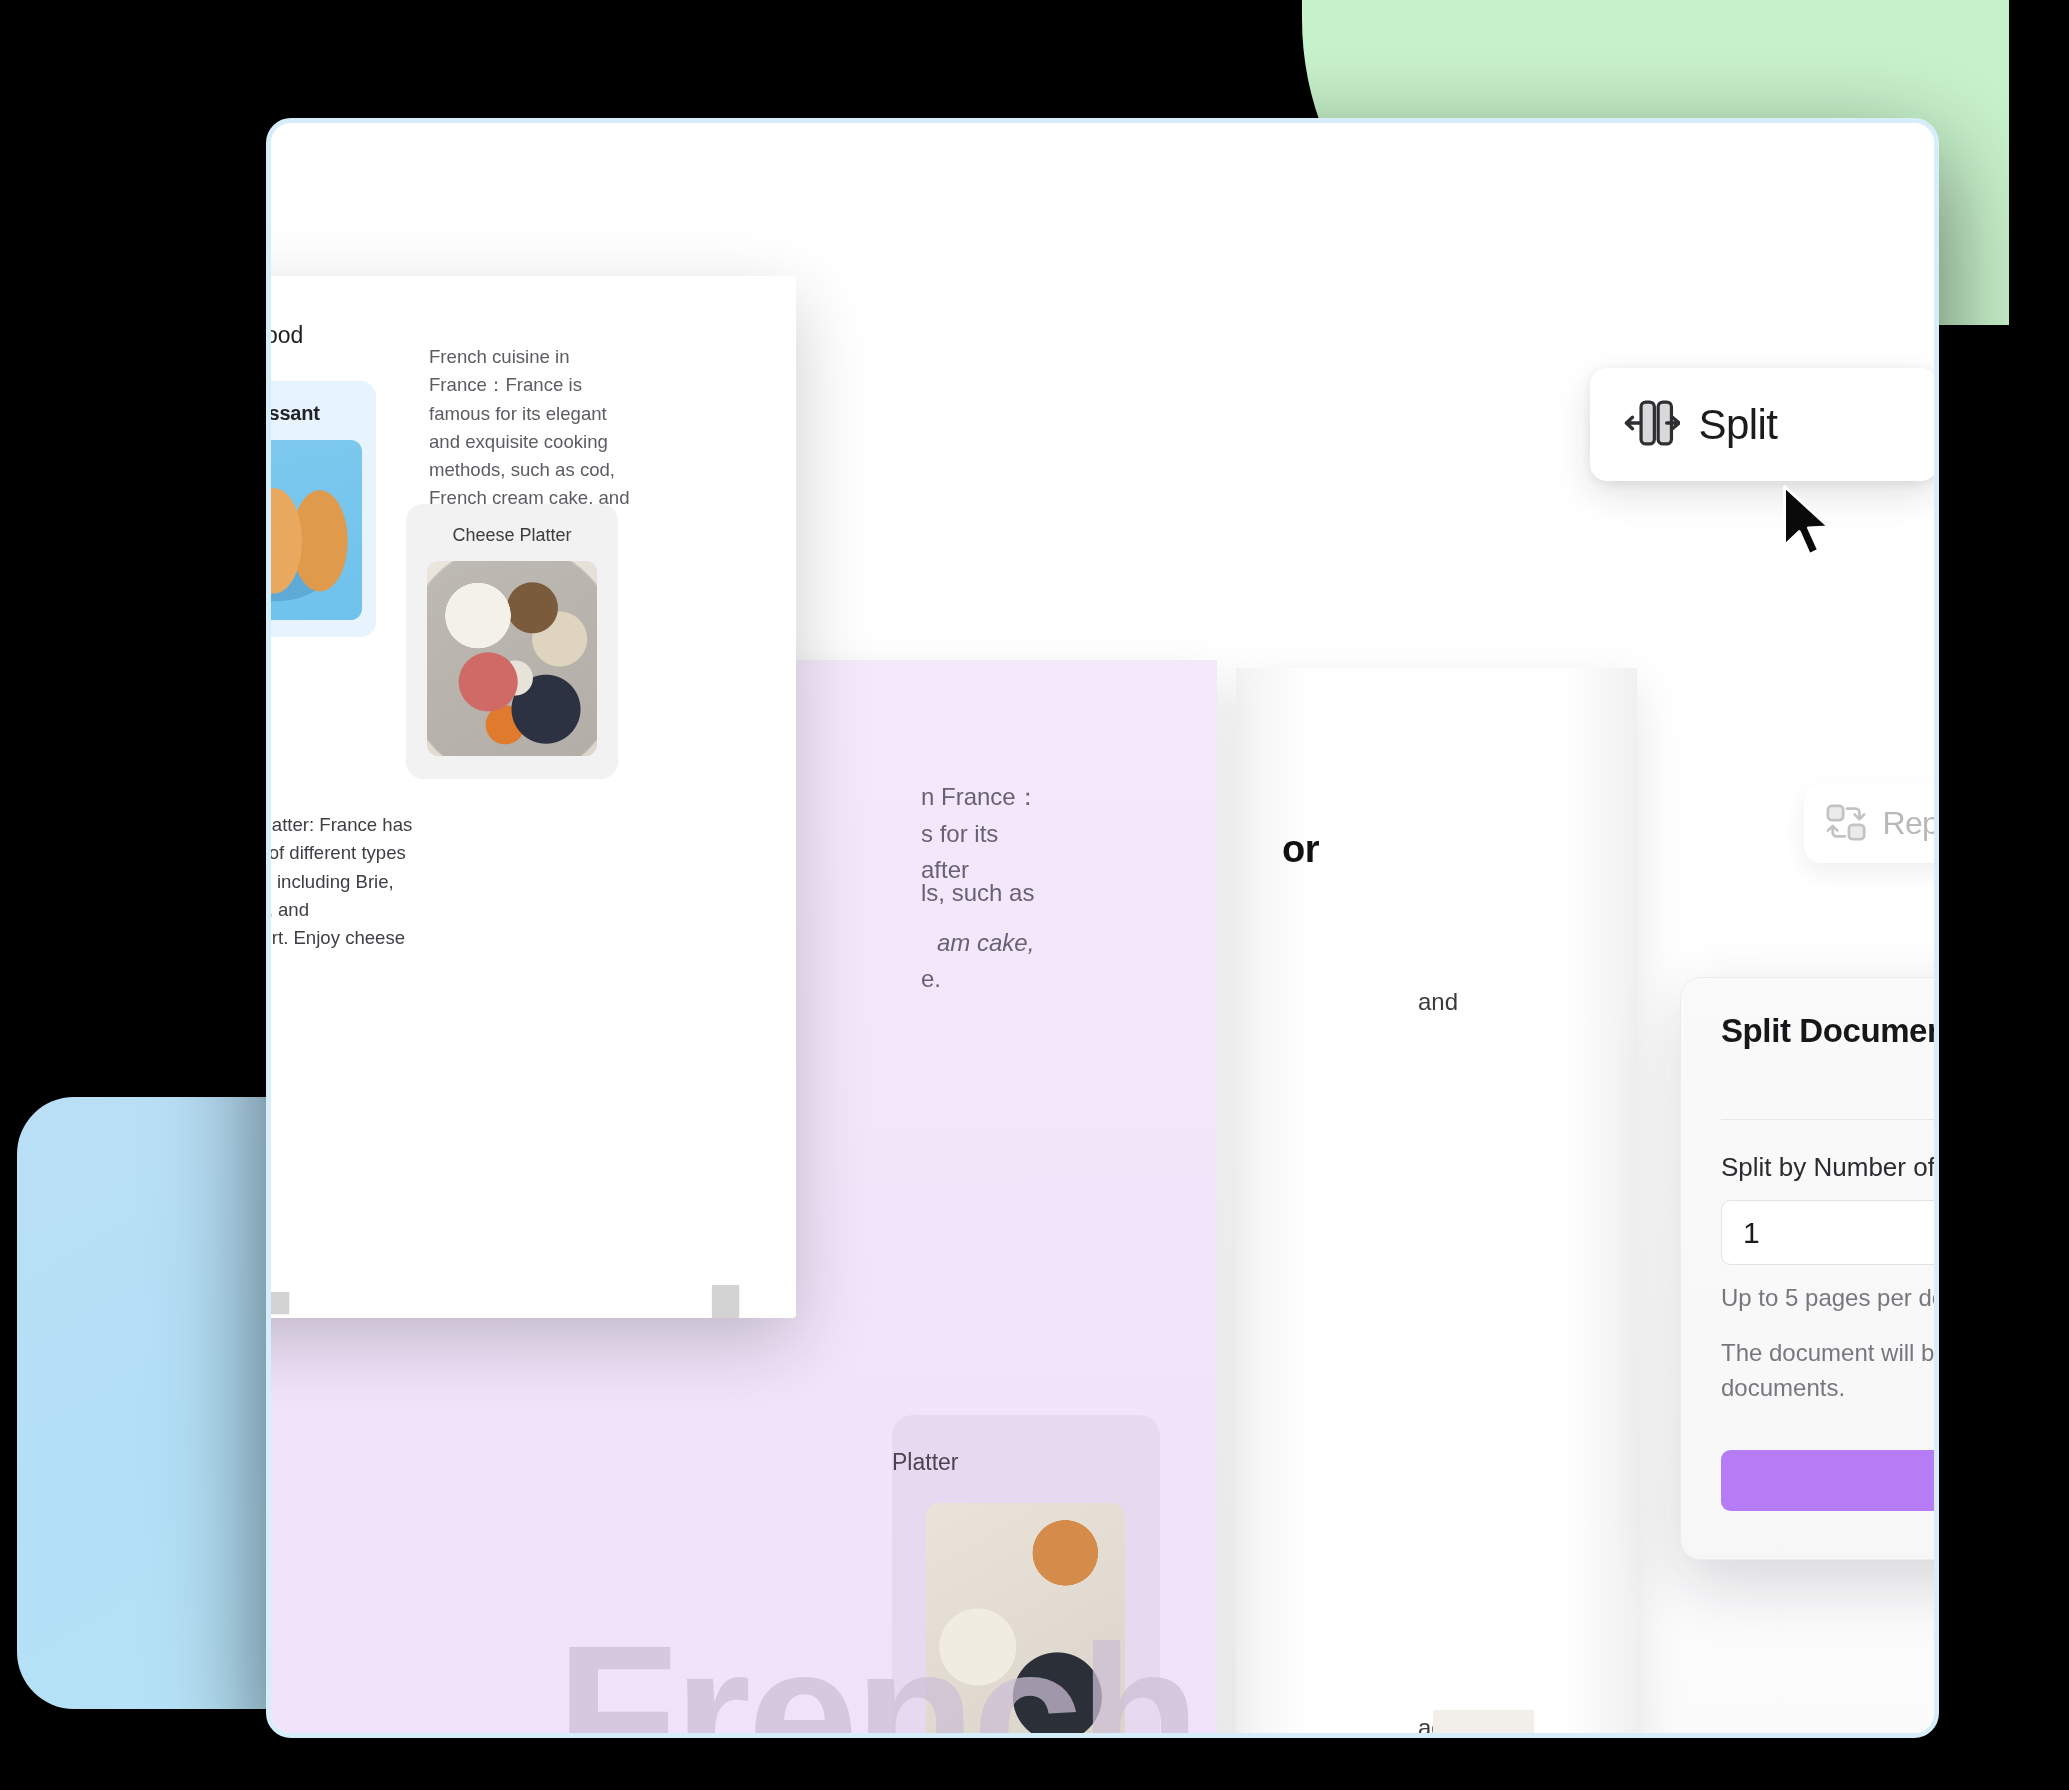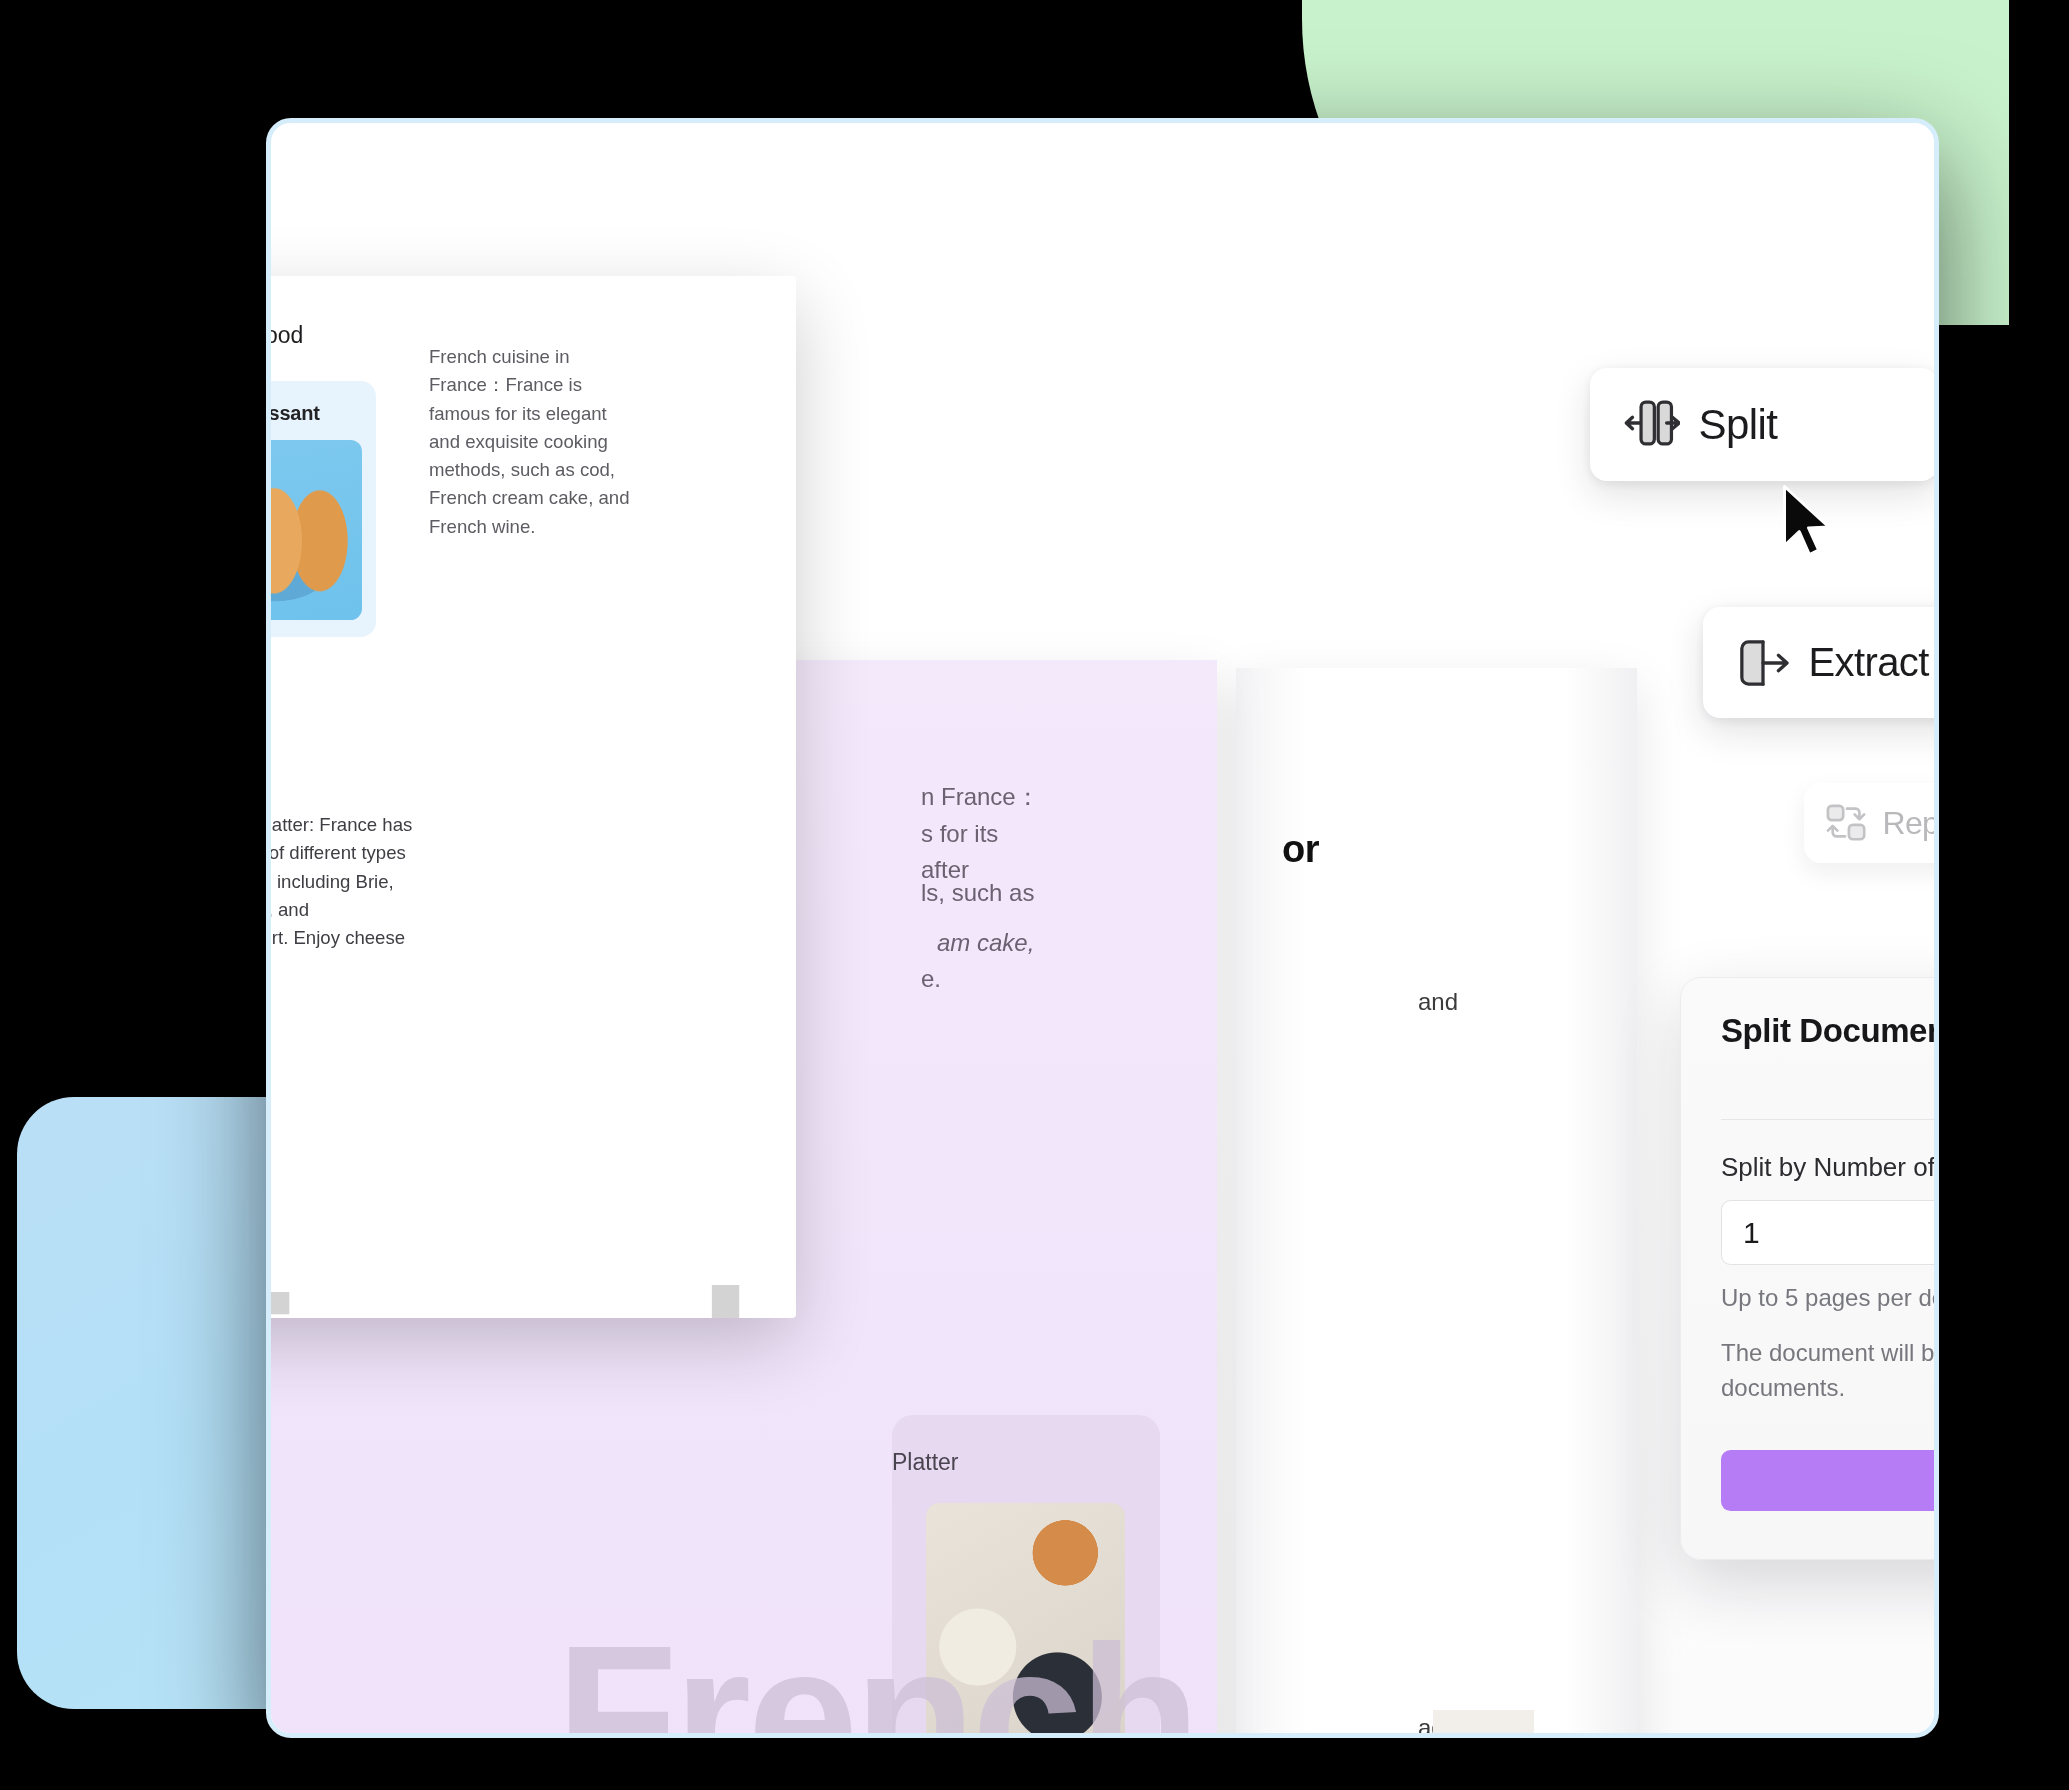--- a/index.html
+++ b/index.html
@@ -233,47 +233,43 @@
     <div class="page page-front">
       <div class="doc-title">French Food</div>
 
       <div class="card-croissant">
         <div class="cap">Croissant</div>
         <div class="thumb"></div>
       </div>
 
       <div class="intro-text">French cuisine in France：France is famous for its elegant and exquisite cooking methods, such as cod, French cream cake, and French wine.</div>
 
+      <div class="card-cheese">
+        <div class="cap">Cheese Platter</div>
+        <div class="thumb"></div>
+      </div>
 
       <div class="body-text">Cheese Platter:
  France has hundreds of different types of cheese, including Brie, Roquefort, and Camembert. Enjoy cheese and</div>
 
       <div class="watermark wm-front">French</div>
     </div>
 
     <div class="fab fab-split">
       <span>
         <svg width="57" height="50" viewBox="0 0 60 52" fill="none">
           <rect x="19" y="4" width="14" height="44" rx="5" fill="#d9d9d9" stroke="#2f2f33" stroke-width="3.4"></rect>
           <rect x="37" y="4" width="14" height="44" rx="5" fill="#d9d9d9" stroke="#2f2f33" stroke-width="3.4"></rect>
           <path d="M18 26 H5 M10 20 L3.5 26 L10 32" stroke="#2f2f33" stroke-width="3.6" stroke-linecap="round" stroke-linejoin="round"></path>
           <path d="M52 26 H64 M58 20 L65 26 L58 32" stroke="#2f2f33" stroke-width="3.6" stroke-linecap="round" stroke-linejoin="round" transform="translate(-6,0)"></path>
         </svg>
       </span>
       <span class="fab-label">Split</span>
     </div>
 
-    <div class="fab fab-extract">
-      <svg width="54" height="50" viewBox="0 0 56 52" fill="none">
-        <path d="M28 4 H13 a7 7 0 0 0 -7 7 v30 a7 7 0 0 0 7 7 h15" fill="#dcdcdd" stroke="#2f2f33" stroke-width="3.4" stroke-linecap="round"></path>
-        <path d="M28 4 v44" stroke="#2f2f33" stroke-width="3.4" stroke-linecap="round"></path>
-        <path d="M28 26 H52 M44 18 L53 26 L44 34" stroke="#2f2f33" stroke-width="3.4" stroke-linecap="round" stroke-linejoin="round"></path>
-      </svg>
-      <span class="fab-label">Extract</span>
-    </div>
 
     <div class="fab fab-replace">
       <svg width="44" height="42" viewBox="0 0 46 44" fill="none">
         <rect x="3" y="4" width="16" height="15" rx="4" fill="#ebebec" stroke="#c3c3c6" stroke-width="2.8"></rect>
         <rect x="25" y="24" width="16" height="15" rx="4" fill="#ebebec" stroke="#c3c3c6" stroke-width="2.8"></rect>
         <path d="M23 7 h9 a4 4 0 0 1 4 4 v6 M31 13 l5 5 l5 -5" stroke="#c3c3c6" stroke-width="2.8" stroke-linecap="round" stroke-linejoin="round"></path>
         <path d="M21 36 h-9 a4 4 0 0 1 -4 -4 v-6 M13 30 l-5 -5 l-5 5" stroke="#c3c3c6" stroke-width="2.8" stroke-linecap="round" stroke-linejoin="round"></path>
       </svg>
       <span class="fab-label">Replace</span>
     </div>

